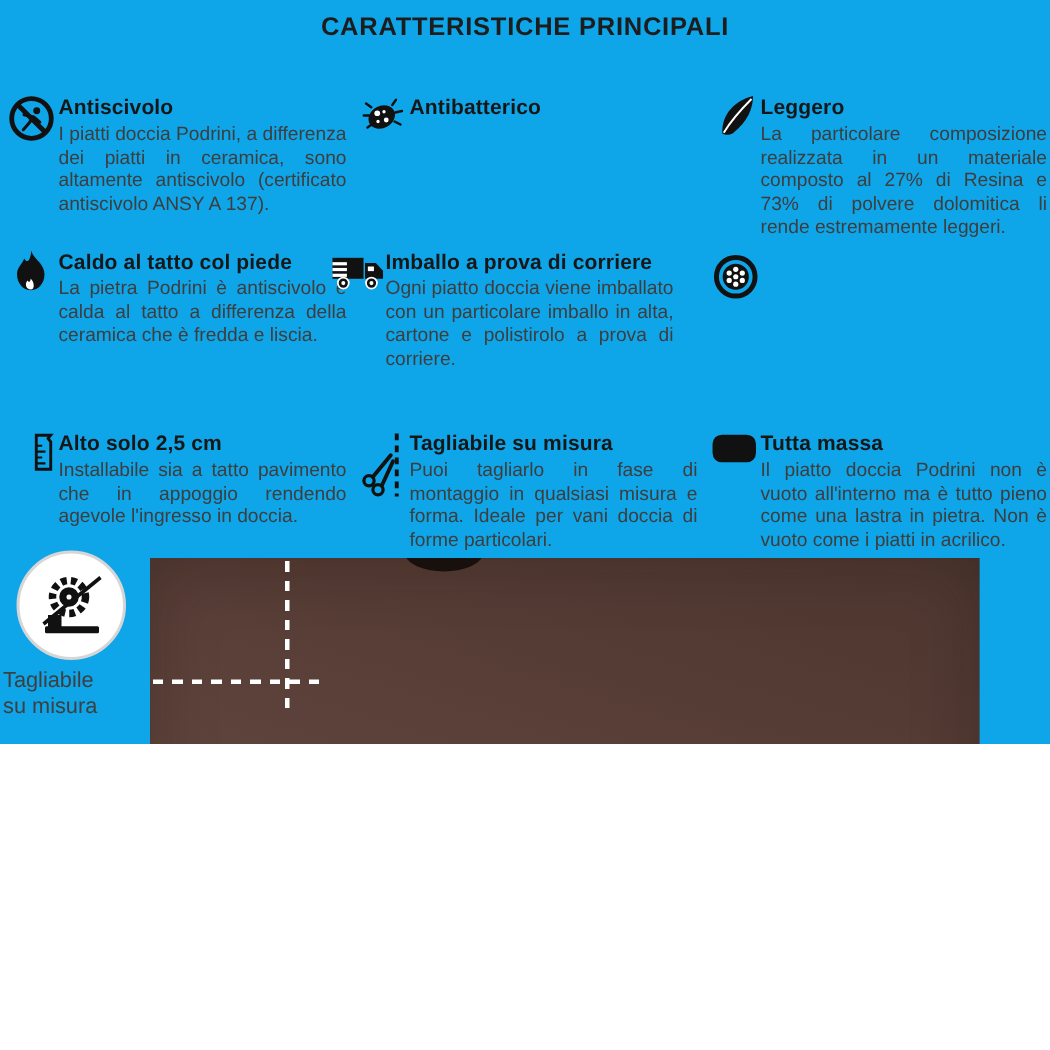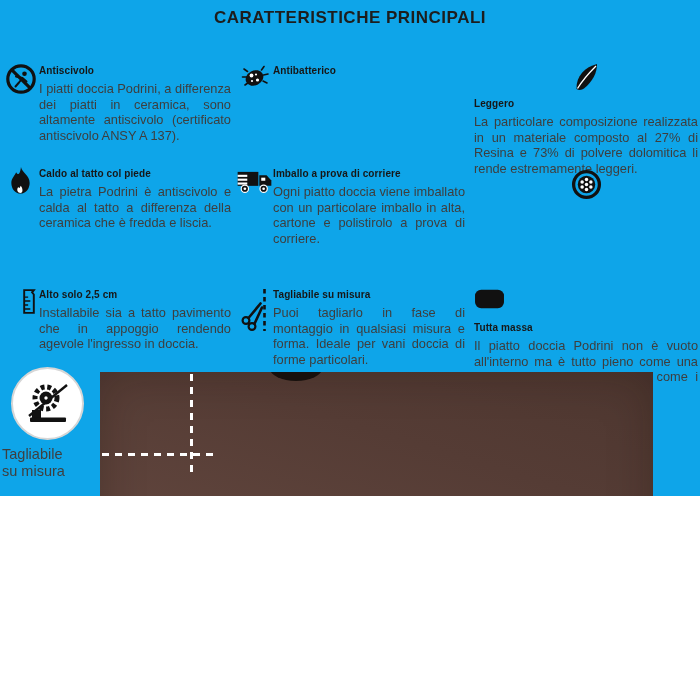--- a/index.html
+++ b/index.html
@@ -4,25 +4,25 @@
 <style>
   * { margin:0; padding:0; box-sizing:border-box; }
   html,body { width:700px; height:700px; }
   body { font-family:"Liberation Sans", sans-serif; background:#fff; position:relative; }
   .page { position:absolute; top:0; left:0; width:700px; height:496px; background:#0ea5e9; overflow:hidden; }
 
   .title { position:absolute; top:8px; left:0; width:100%; text-align:center;
            font-size:17px; font-weight:bold; letter-spacing:0.5px; color:#1d1d1d; }
 
   .cell { position:absolute; display:flex; width:229px; }
-  .cell.c3 { width:224px;flex-direction:column; }
+  .cell.c3 { width:224px; }
   .ficon { flex:0 0 37px; display:flex; justify-content:center; align-items:flex-start; }
   .cell.c3 .ficon { flex-basis:33px; }
   .ftext { flex:1; min-width:0; }
-  .ftext h3 { font-size:10px; font-weight:bold; color:#171717; letter-spacing:0.1px;
+  .ftext h3 { font-size:14px; font-weight:bold; color:#171717; letter-spacing:0.1px;
               line-height:16px; margin-bottom:2px; white-space:nowrap; }
   .ftext p { font-size:12.8px; line-height:15.6px; color:#3e3e3e; text-align:justify; }
 
   
   .badge-circle { position:absolute; left:11px; top:367px; width:73px; height:73px;
                   border:2px solid #d6d6d6; border-radius:50%; background:#fff;
                   display:flex; align-items:center; justify-content:center; }
   .badge-label { position:absolute; left:2px; top:446px; width:94px; 
                  font-size:14.5px; line-height:16.5px; color:#3f3f3f; }
 
@@ -105,21 +105,21 @@
         <path d="M14.5 1 C 15.5 7, 23.5 9.5, 23.5 17.5 C 23.5 23.5, 19.5 28.5, 14 28.5 C 8.5 28.5, 4.5 23.5, 4.5 17.5 C 4.5 12.5, 8 10.5, 9.5 6.5 C 11 9.5, 13.5 9.5, 14.5 1 Z" fill="#111"></path>
         <path d="M14 28 c -3 0 -4.5 -3.5 -2.3 -6.2 c 0.9 1.3 1.8 1.4 2.3 -1.3 c 2.3 1.8 3.2 7.5 0 7.5 z" fill="#fff"></path>
       </svg>
     </span>
     <div class="ftext">
       <h3>Caldo al tatto col piede</h3>
       <p>La pietra Podrini è antiscivolo e calda al tatto a differenza della ceramica che è fredda e liscia.</p>
     </div>
   </div>
 
-  <div class="cell" style="left:236px;top:166px">
+  <div class="cell" style="left:220px;top:166px">
     <span class="ficon" style="padding-top:3px">
       <svg width="35" height="26" viewBox="0 0 36 27">
         <rect x="0.5" y="3" width="21.5" height="14.5" fill="#111"></rect>
         <g fill="#fff">
           <rect x="0.5" y="6" width="10" height="2.2"></rect>
           <rect x="0.5" y="10" width="10" height="2.2"></rect>
           <rect x="0.5" y="14" width="10" height="2.2"></rect>
         </g>
         <path d="M23 6.5 L30.5 6.5 L35.5 12 L35.5 17.5 L23 17.5 Z" fill="#111"></path>
         <rect x="25" y="9" width="4.2" height="3.2" fill="#fff"></rect>

